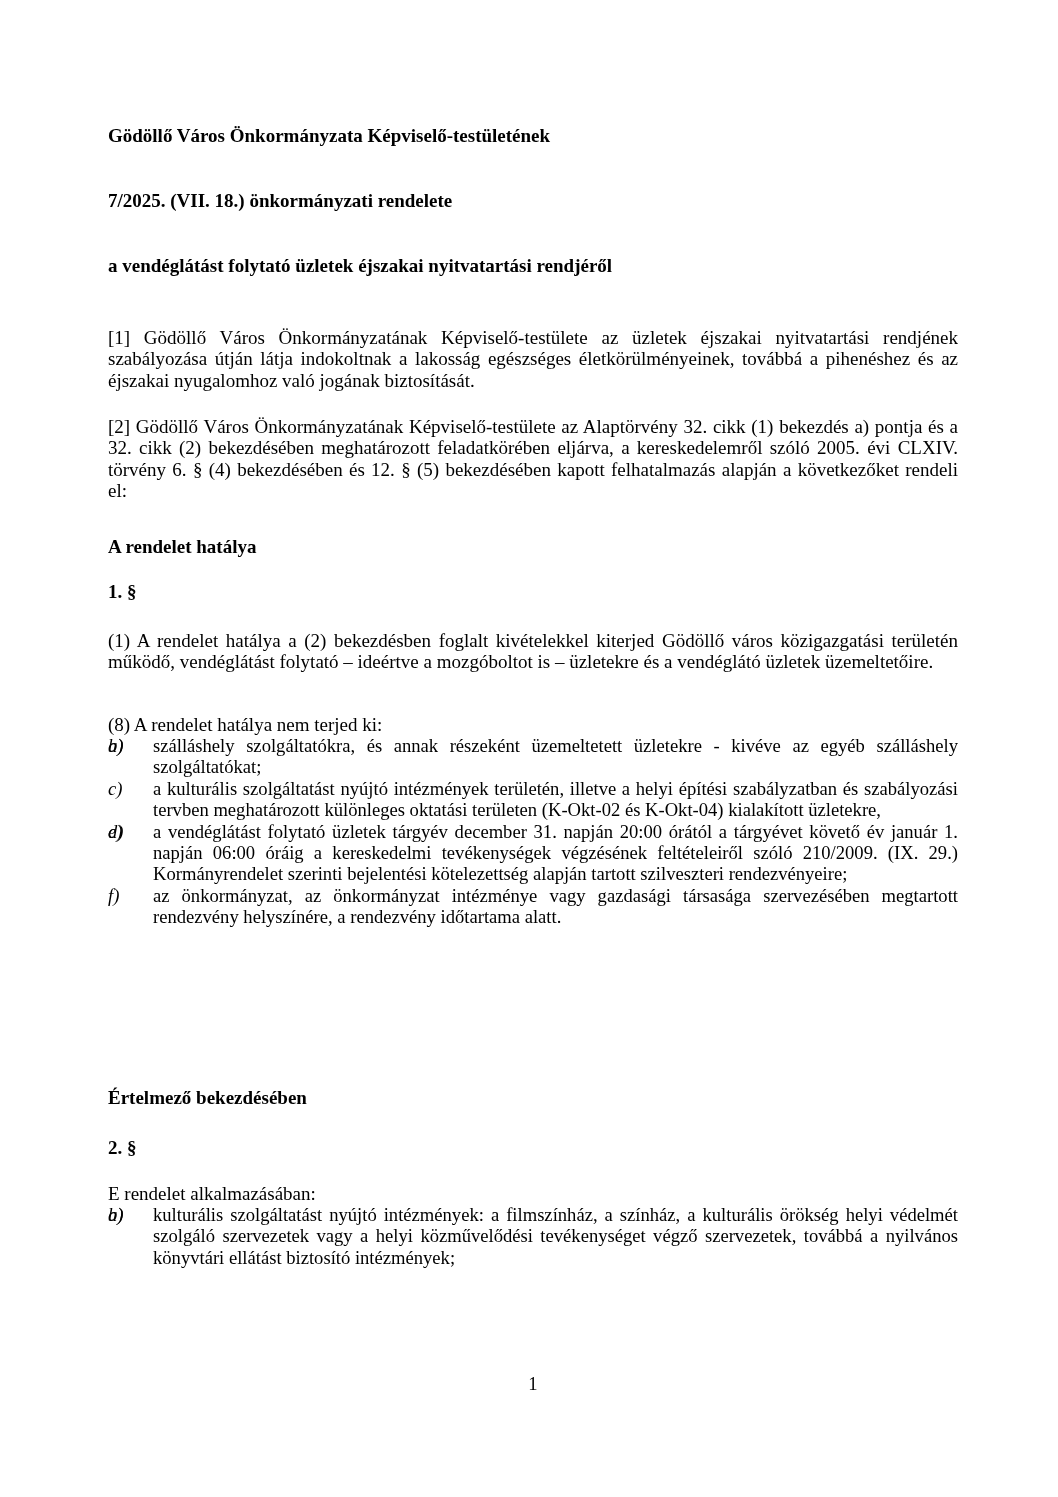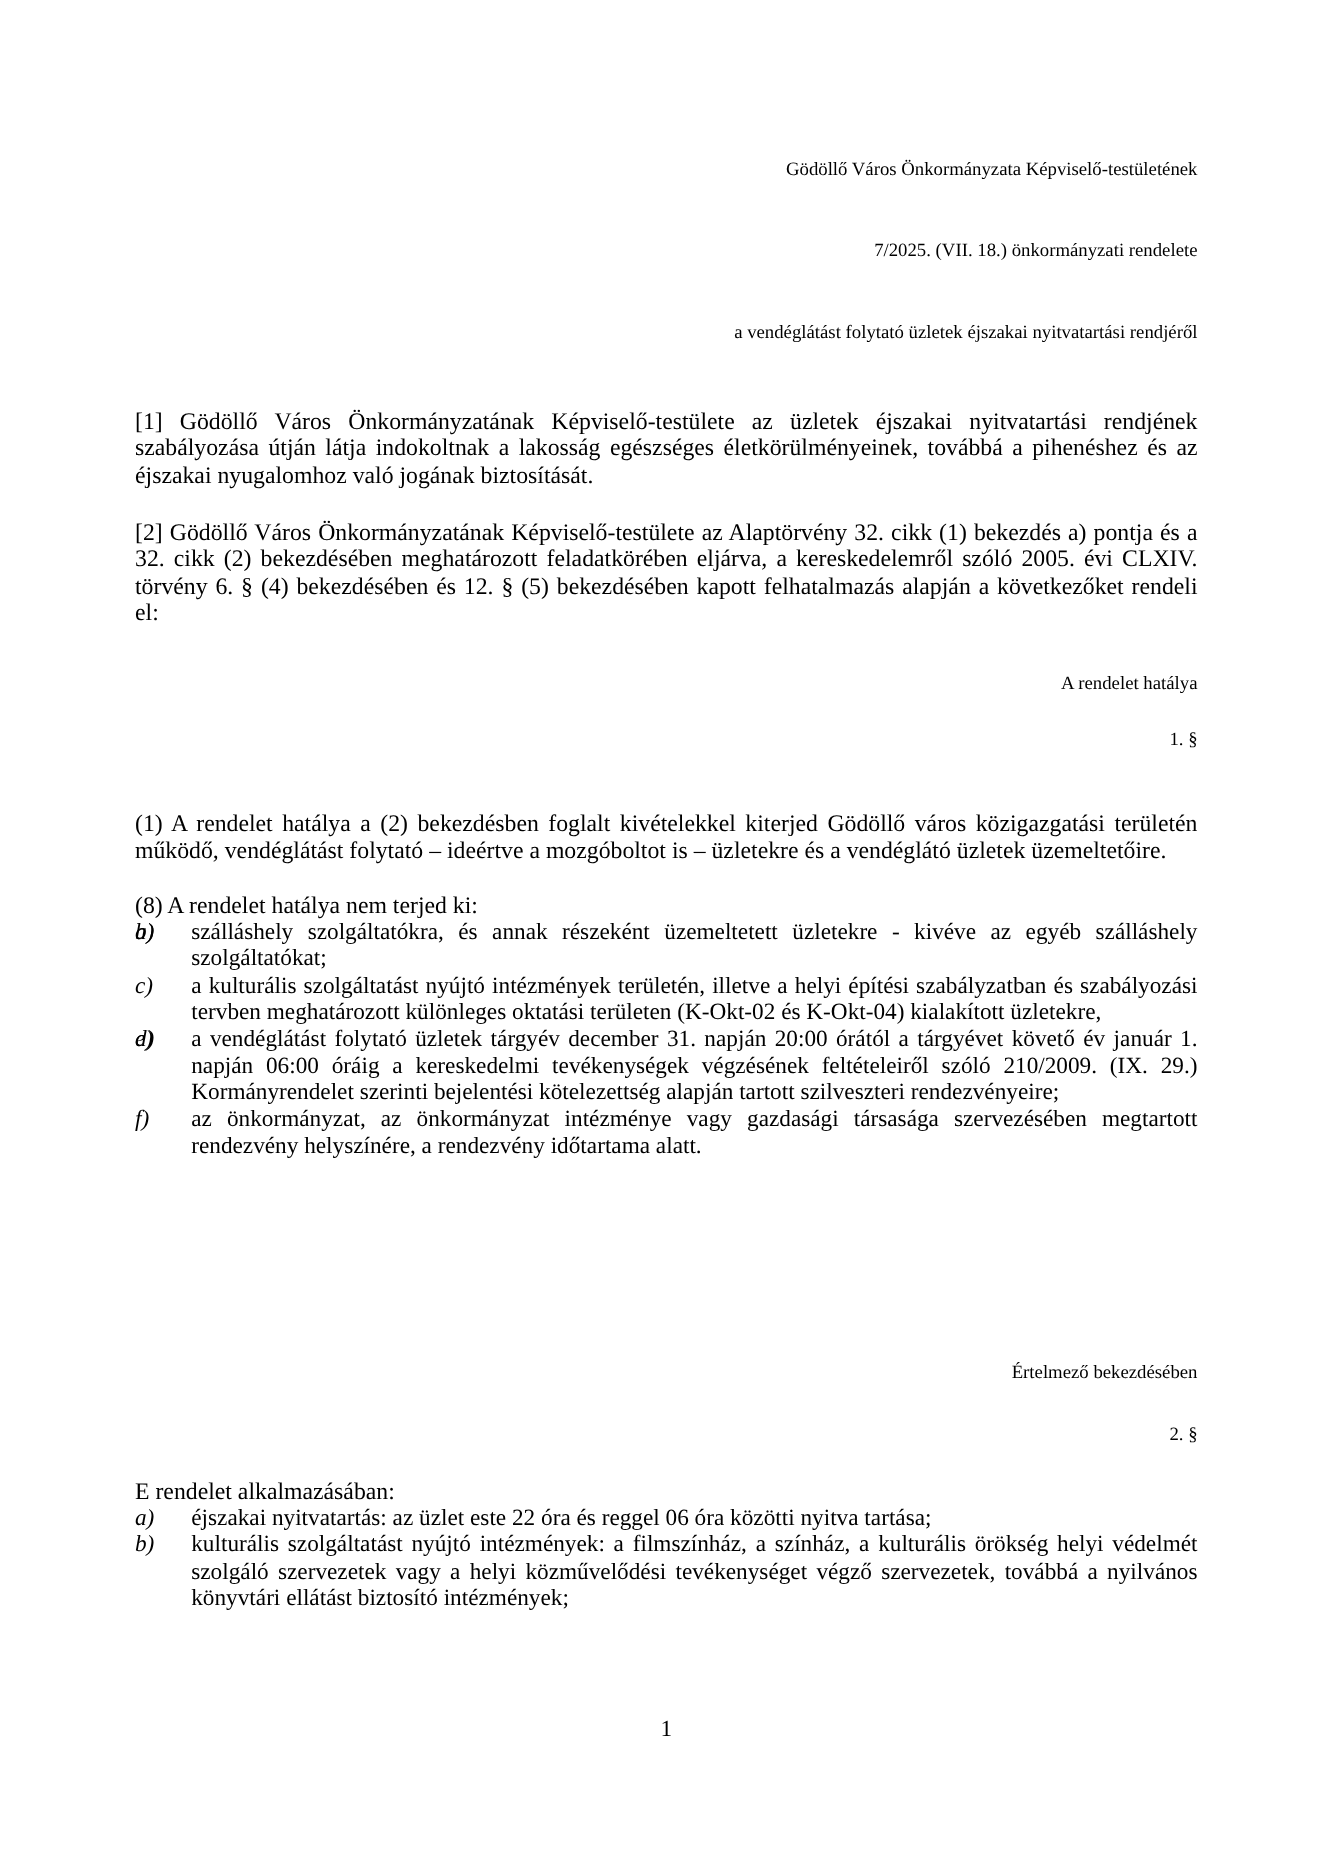--- a/index.html
+++ b/index.html
@@ -18,23 +18,23 @@
     .page {
       position: absolute;
       left: 108px;
       top: 0;
       width: 850px;
     }
     .title {
       position: absolute;
       left: 0;
       width: 850px;
-      text-align: right;
-      font-weight: normal;
-      font-size: 15px;
+      text-align: left;
+      font-weight: bold;
+      font-size: 19px;
       line-height: 22px;
       margin: 0;
     }
     .para {
       position: absolute;
       left: 0;
       width: 850px;
       font-size: 19px;
       line-height: 21.4px;
       text-align: justify;
@@ -81,21 +81,21 @@
   <h1 class="title" style="top:125px;">Gödöllő Város Önkormányzata Képviselő-testületének</h1>
   <h2 class="title" style="top:190px;">7/2025. (VII. 18.) önkormányzati rendelete</h2>
   <h2 class="title" style="top:255px;">a vendéglátást folytató üzletek éjszakai nyitvatartási rendjéről</h2>
 
   <p class="para" style="top:327px;">[1] Gödöllő Város Önkormányzatának Képviselő-testülete az üzletek éjszakai nyitvatartási rendjének szabályozása útján látja indokoltnak a lakosság egészséges életkörülményeinek, továbbá a pihenéshez és az éjszakai nyugalomhoz való jogának biztosítását.</p>
   <p class="para" style="top:416px;">[2] Gödöllő Város Önkormányzatának Képviselő-testülete az Alaptörvény 32. cikk (1) bekezdés a) pontja és a 32. cikk (2) bekezdésében meghatározott feladatkörében eljárva, a kereskedelemről szóló 2005. évi CLXIV. törvény 6. § (4) bekezdésében és 12. § (5) bekezdésében kapott felhatalmazás alapján a következőket rendeli el:</p>
 
   <h3 class="title" style="top:536px;">A rendelet hatálya</h3>
   <h3 class="title" style="top:581px;">1. §</h3>
 
-  <p class="para" style="top:649px;">(1) A rendelet hatálya a (2) bekezdésben foglalt kivételekkel kiterjed Gödöllő város közigazgatási területén működő, vendéglátást folytató – ideértve a mozgóboltot is – üzletekre és a vendéglátó üzletek üzemeltetőire.</p>
+  <p class="para" style="top:630px;">(1) A rendelet hatálya a (2) bekezdésben foglalt kivételekkel kiterjed Gödöllő város közigazgatási területén működő, vendéglátást folytató – ideértve a mozgóboltot is – üzletekre és a vendéglátó üzletek üzemeltetőire.</p>
   <p class="para left" style="top:714px;">(8) A rendelet hatálya nem terjed ki:</p>
 
   <ul class="list" style="top:735px;">
     <li>
       <span class="marker">a)</span>
     </li>
     <li>
       <span class="marker">b)</span>
       <span>szálláshely szolgáltatókra, és annak részeként üzemeltetett üzletekre - kivéve az egyéb szálláshely szolgáltatókat;</span>
     </li>
@@ -117,21 +117,20 @@
   </ul>
 
   <h3 class="title" style="top:1087px;">Értelmező bekezdésében</h3>
   <h3 class="title" style="top:1137px;">2. §</h3>
 
   <p class="para left" style="top:1183px;">E rendelet alkalmazásában:</p>
 
   <ul class="list" style="top:1204px;">
     <li>
       <span class="marker">a)</span>
-      <span>éjszakai nyitvatartás: az üzlet este 22 óra és reggel 06 óra közötti nyitva tartása;</span>
     </li>
     <li>
       <span class="marker">b)</span>
       <span>kulturális szolgáltatást nyújtó intézmények: a filmszínház, a színház, a kulturális örökség helyi védelmét szolgáló szervezetek vagy a helyi közművelődési tevékenységet végző szervezetek, továbbá a nyilvános könyvtári ellátást biztosító intézmények;</span>
     </li>
   </ul>
 
   <div class="page-number">1</div>
 </div>
 

